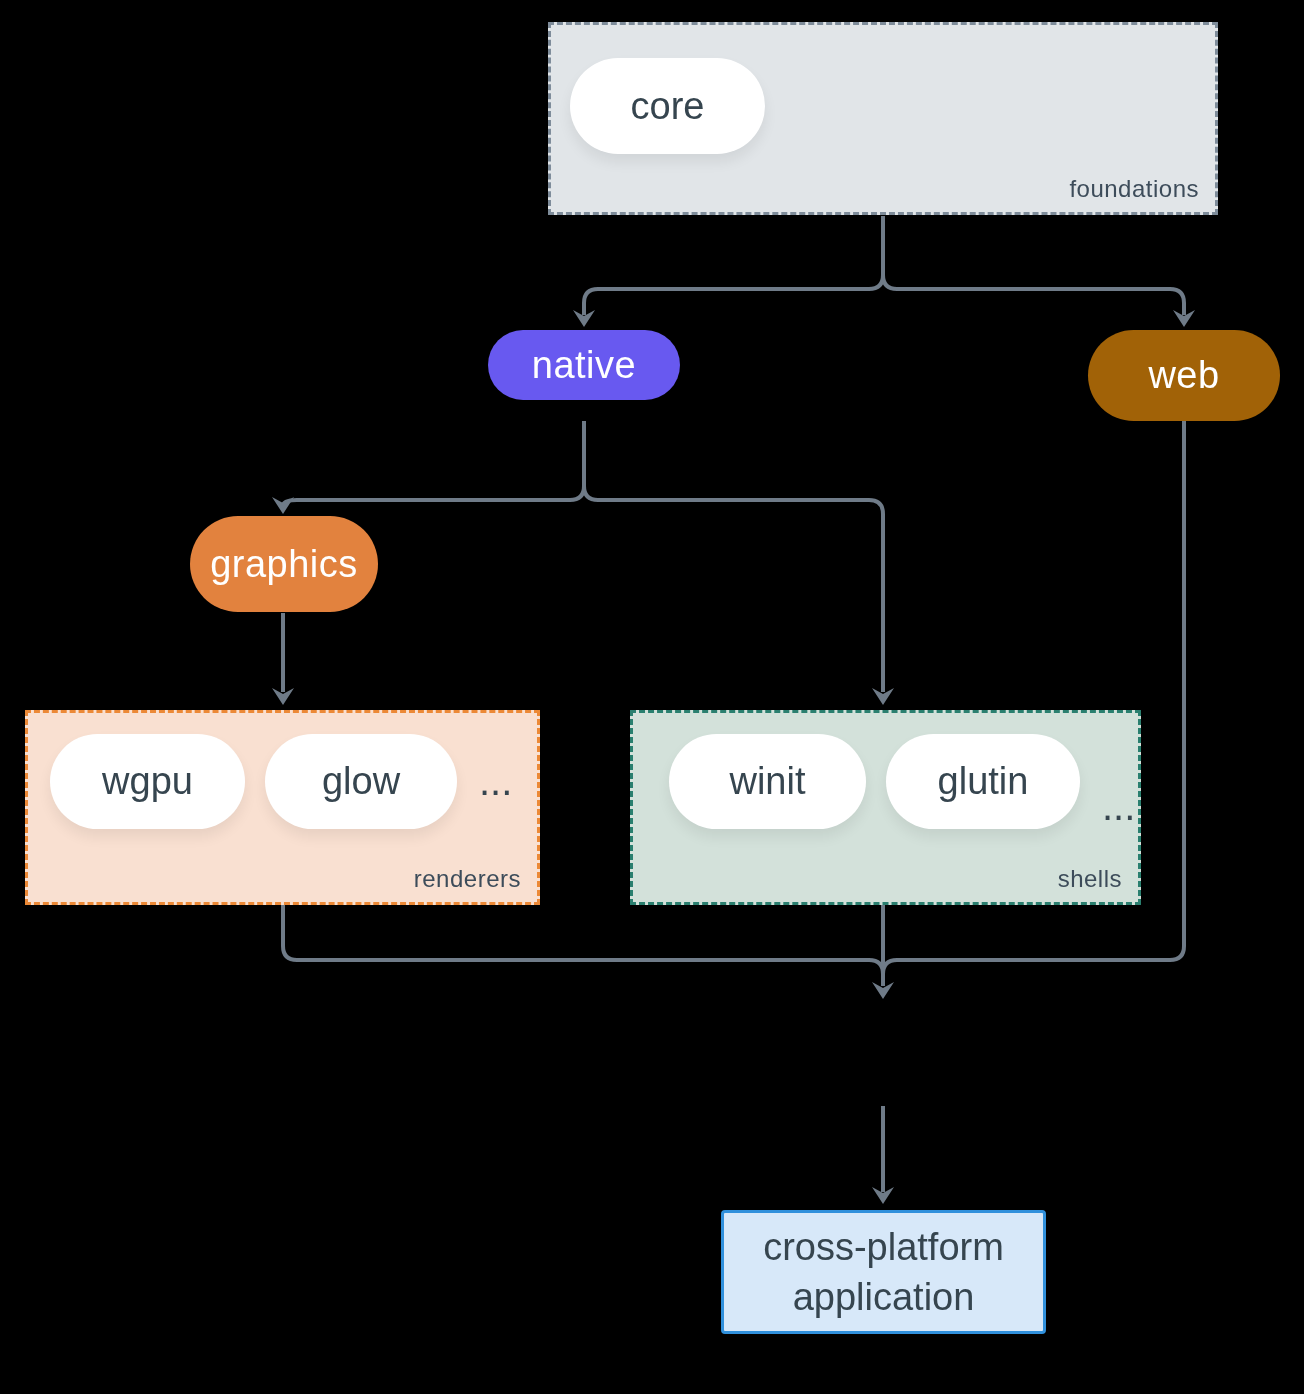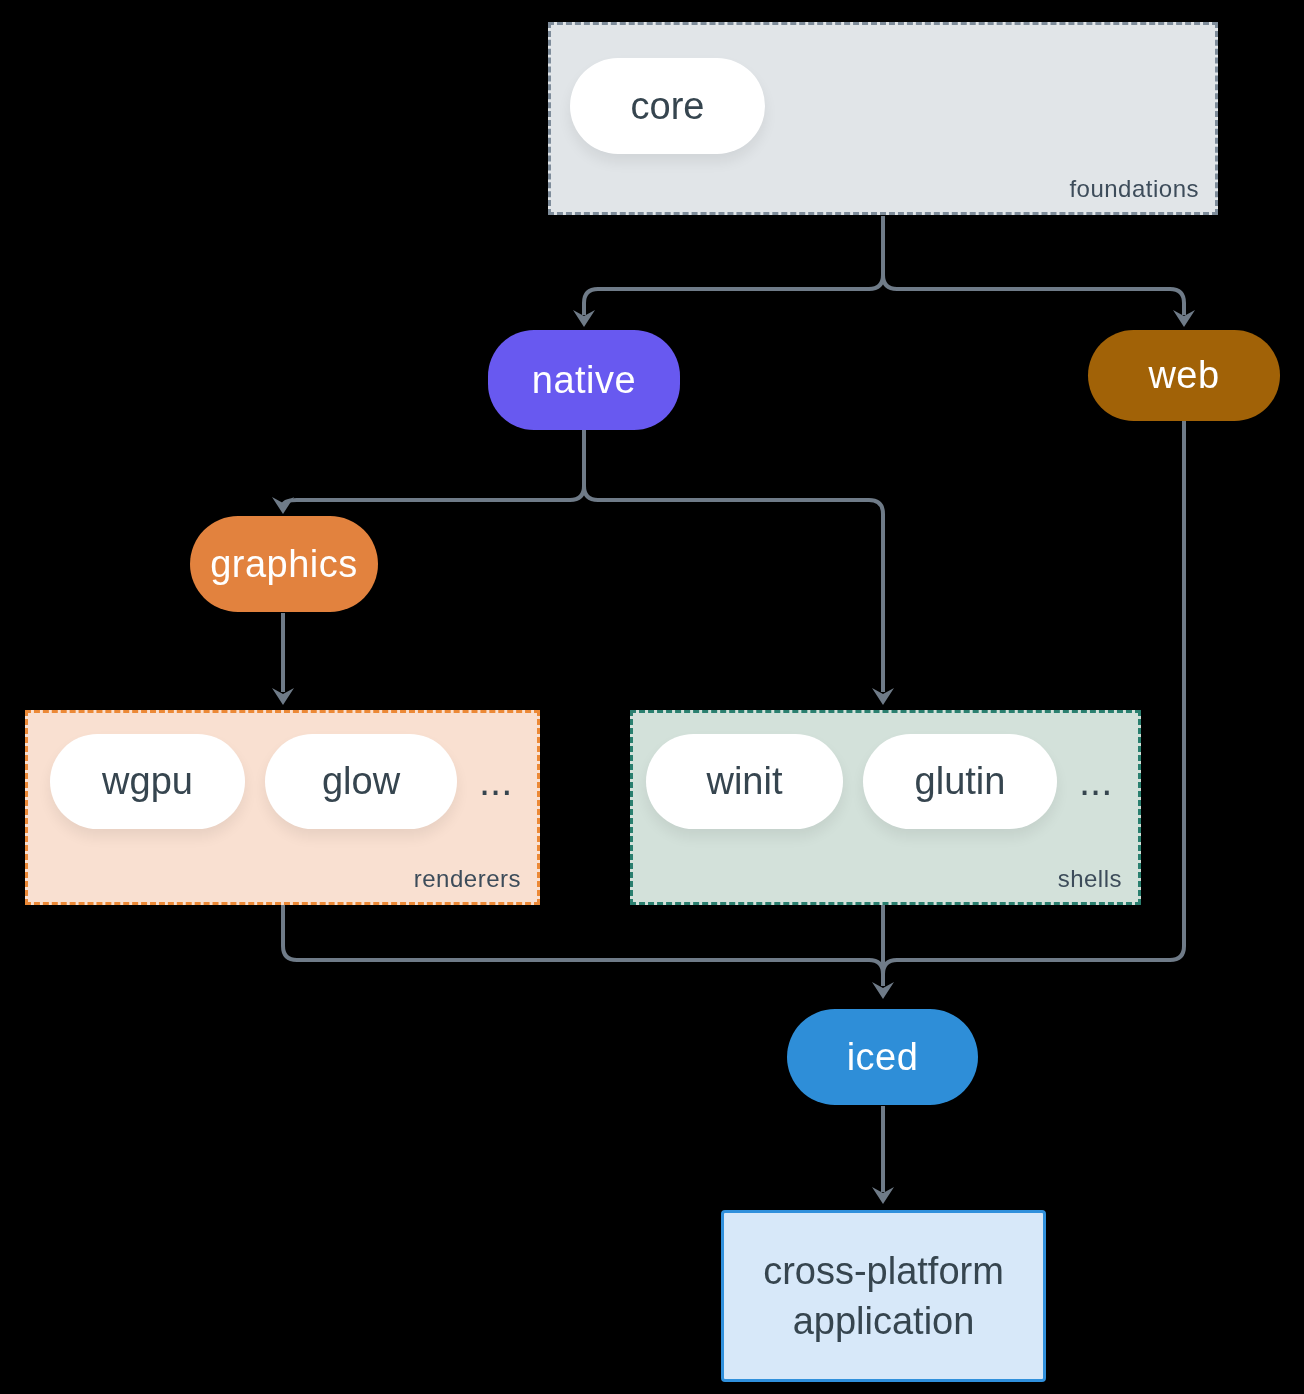--- a/index.html
+++ b/index.html
@@ -13,44 +13,44 @@
   .group { position:absolute; box-sizing:border-box; border:3px dashed; }
   .group.foundations { left:548px; top:22px;  width:670px; height:193px; background:#e1e5e8; border-color:#7e8c9a; }
   .group.renderers   { left:25px;  top:710px; width:515px; height:195px; background:#f9e0d1; border-color:#ec8936; }
   .group.shells      { left:630px; top:710px; width:511px; height:195px; background:#d3e1da; border-color:#2a7f6f; }
   .group-label {
     position:absolute; right:16px; bottom:9px; font-size:24px; color:#3d4c5a; letter-spacing:0.5px;
   }
   .pill-row { position:absolute; display:flex; align-items:center; gap:20px; }
   .group.foundations .pill-row { left:19px; top:33px; }
   .group.renderers   .pill-row { left:22px; top:21px; }
-  .group.shells      .pill-row { left:13px; top:21px; }
+  .group.shells      .pill-row { left:36px; top:21px;align-items:flex-end; }
   .pill {
     background:#ffffff; border-radius:60px; height:96px;
     display:flex; align-items:center; justify-content:center;
     font-size:38px; color:#36454f;
     box-shadow:0 8px 14px rgba(0,0,0,0.07);
   }
   .group.renderers .pill, .group.shells .pill { height:95px; }
   .ellipsis { font-size:40px; color:#36454f; padding-left:2px; }
 
   
   .node {
     position:absolute; box-sizing:border-box; border-radius:48px;
     display:flex; align-items:center; justify-content:center;
     color:#ffffff; font-size:38px; letter-spacing:0.5px;
   }
-  .node.native   { left:488px; top:330px; width:192px; height:100px; background:#6859f0; border-radius:46px; }
+  .node.native   { left:488px; top:330px; width:192px; height:70px; background:#6859f0; border-radius:46px; }
   .node.web      { left:1088px; top:330px; width:192px; height:91px; background:#a16207; border-radius:46px; }
   .node.graphics { left:190px; top:516px; width:188px; height:96px; background:#e2823e; }
   .node.iced     { left:787px; top:1009px; width:191px; height:96px; background:#2e8ed8; }
 
   
   .app-box {
-    position:absolute; left:721px; top:1210px; width:325px; height:172px;
+    position:absolute; left:721px; top:1210px; width:325px; height:124px;
     box-sizing:border-box; background:#d7e8f9; border:3px solid #3090dc; border-radius:4px;
     display:flex; align-items:center; justify-content:center; text-align:center;
   }
   .app-box .app-text {
     width:250px; font-size:38px; line-height:50px; color:#36454f;
   }
 </style>
 </head>
 <body>
 
@@ -109,19 +109,18 @@
 
   <div class="group shells">
     <div class="pill-row">
       <div class="pill" style="width:197px">winit</div>
       <div class="pill" style="width:194px">glutin</div>
       <span class="ellipsis">...</span>
     </div>
     <div class="group-label">shells</div>
   </div>
 
-  <div class="node iced">iced</div>
 
   <div class="app-box">
     <div class="app-text">cross-platform application</div>
   </div>
 
 </div>
 
 </body></html>

